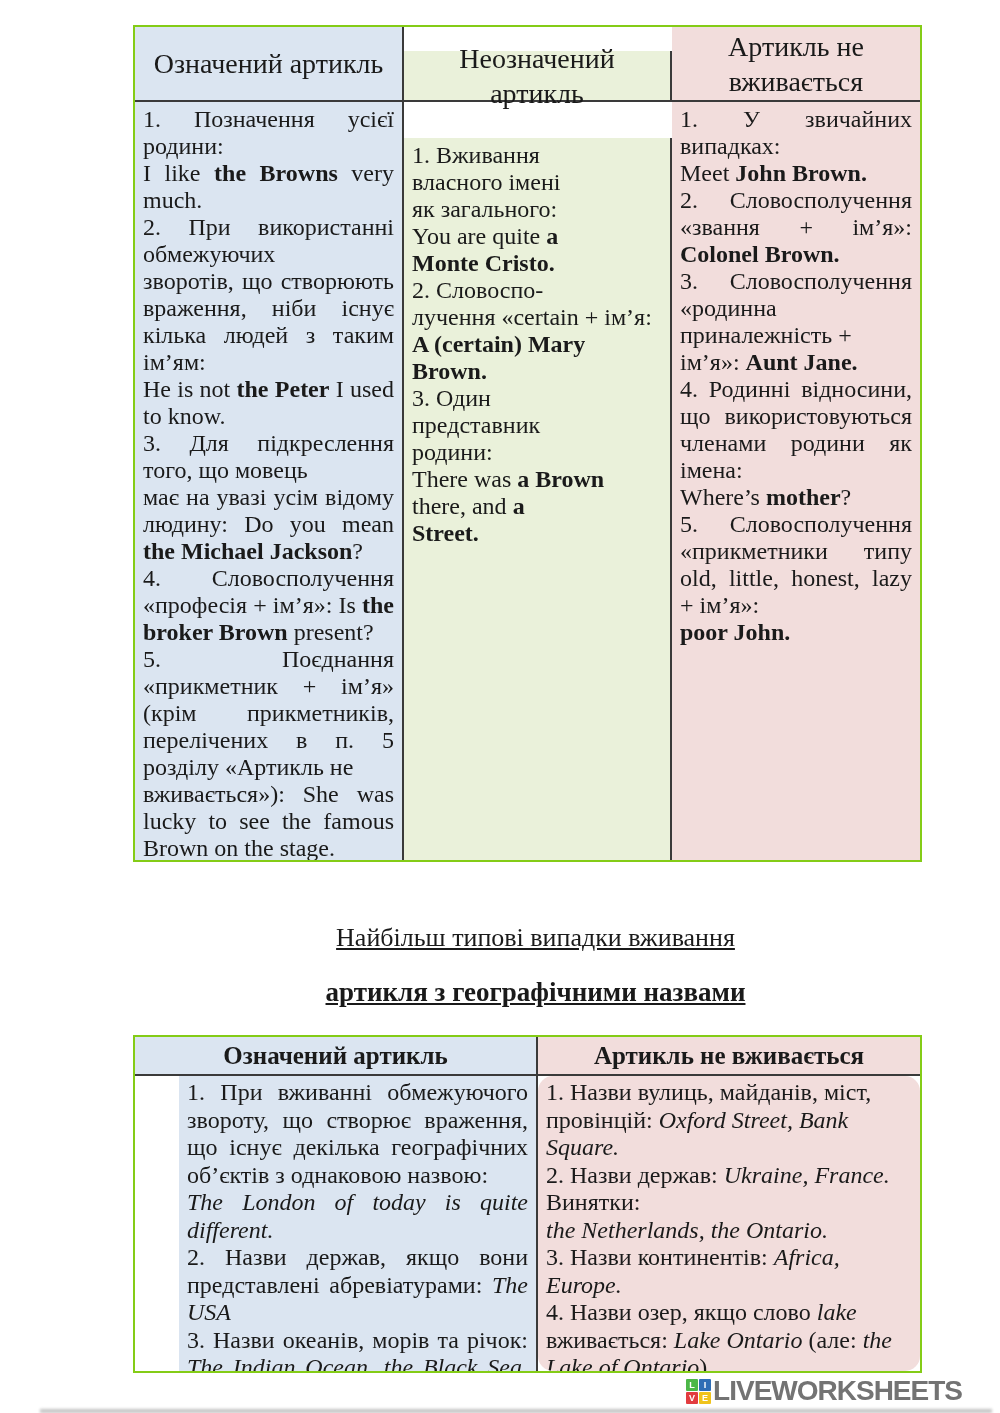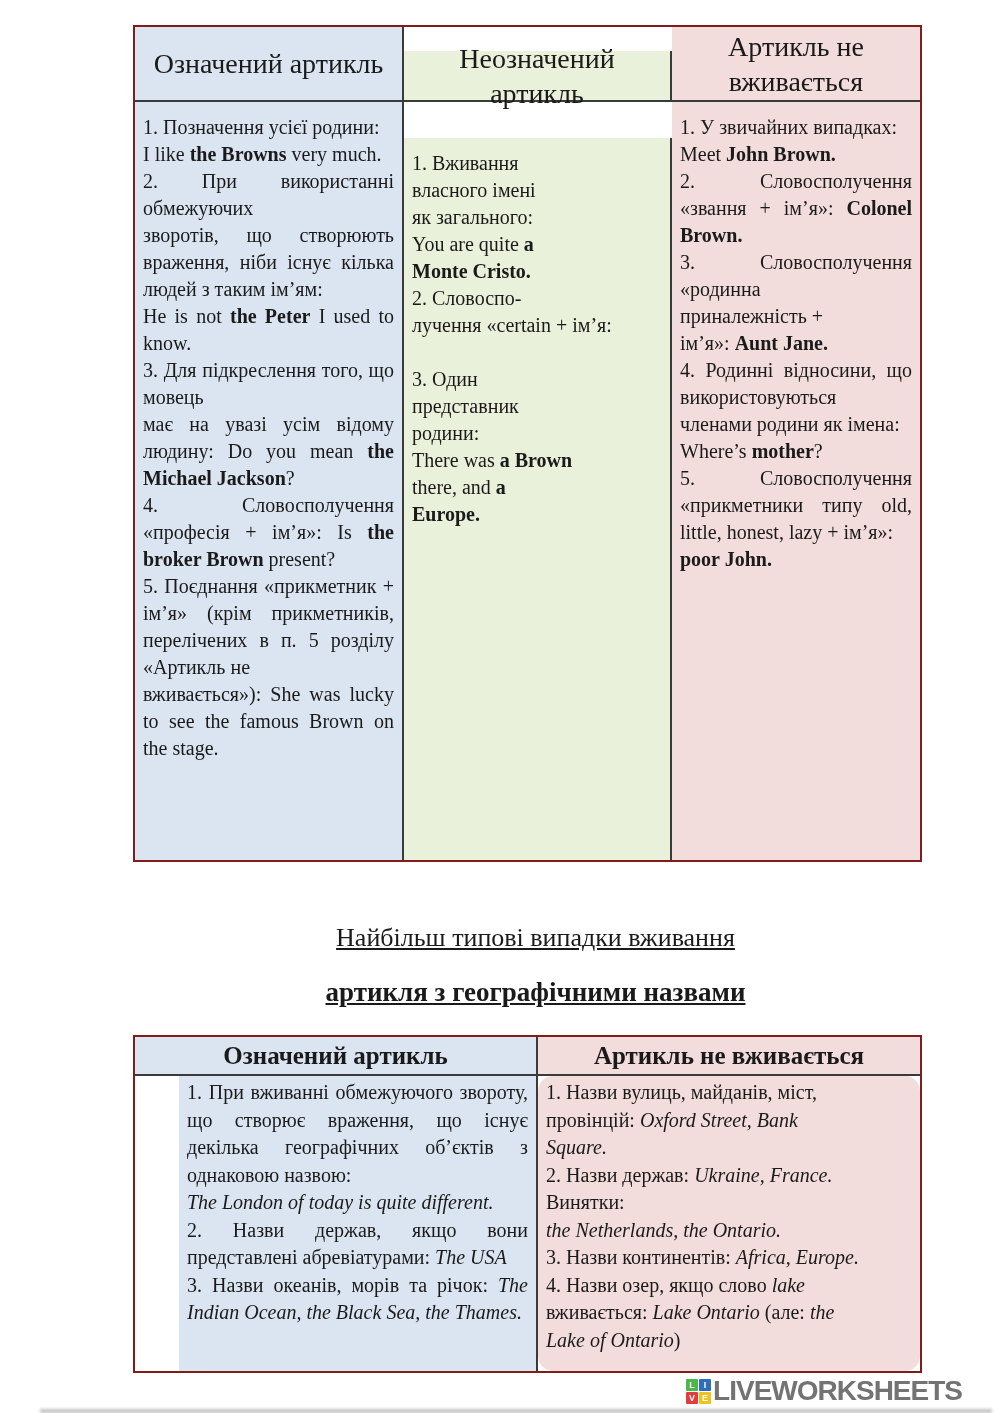--- a/index.html
+++ b/index.html
@@ -1,31 +1,31 @@
 <!DOCTYPE html>
 <html><head>
 <meta charset="utf-8">
 <style>
   html,body{margin:0;padding:0;}
   body{
     width:1000px;height:1413px;position:relative;background:#ffffff;
     font-family:"Liberation Serif", serif;color:#1a1a1a;overflow:hidden;
   }
   .tbl{position:absolute;left:133px;width:789px;box-sizing:border-box;
-       border:2px solid #7f1d1d;display:grid;}
+       border:2px solid #84cc16;display:grid;}
   
   .t1{top:25px;height:837px;grid-template-columns:269px 268px 1fr;grid-template-rows:75px 1fr;}
   .t1 .hcell{
     font-size:28px;line-height:35px;text-align:center;
     display:flex;align-items:center;justify-content:center;
     padding:0 14px;box-sizing:border-box;
     border-bottom:2px solid #3a3a3a;
   }
   .tbl .bcell{
-    font-size:20px;line-height:27px;padding:12px 8px 0 8px;box-sizing:border-box;
+    font-size:24px;line-height:27px;padding:4px 8px 0 8px;box-sizing:border-box;
     white-space:pre-wrap;text-align:justify;overflow:hidden;
   }
   .t1 > div{border-right:2px solid #3a3a3a;}
   .t1 > div:nth-child(3n){border-right:none;}
   
   .mid{position:absolute;left:133px;top:918px;width:805px;text-align:center;text-decoration:underline;}
   .mid .l1{font-size:26px;line-height:40px;font-weight:normal;}
   .mid .l2{font-size:27px;line-height:40px;font-weight:bold;margin-top:14px;}
   
   .t2{top:1035px;height:338px;grid-template-columns:403px 1fr;grid-template-rows:39px 1fr;}
@@ -70,27 +70,28 @@
 4. Словосполучення «професія + ім’я»: Is </span><span class="b">the broker Brown</span><span> present?
 5. Поєднання «прикметник + ім’я» (крім прикметників, перелічених в п. 5 розділу «Артикль не
 вживається»): She was lucky to see the famous Brown on the stage.</span></div>
   <div class="bcell" style="background-color: rgb(234, 241, 218); margin-top: 36px;"><span>1. Вживання
 власного імені
 як загального:
 You are quite </span><span class="b">a</span><span>
 </span><span class="b">Monte Cristo.</span><span>
 2. Словоспо-
 лучення «certain + ім’я:
-</span><span>
+</span><span class="b">A (certain) Mary
+Brown.</span><span>
 3. Один
 представник
 родини:
 There was </span><span class="b">a Brown</span><span>
 there, and </span><span class="b">a</span><span>
-</span><span class="b">Europe.</span></div>
+</span><span class="b">Street.</span></div>
   <div class="bcell" style="background-color: rgb(242, 221, 220);"><span>1. У звичайних випадках:
 Meet </span><span class="b">John Brown.</span><span>
 2. Словосполучення «звання + ім’я»: </span><span class="b">Colonel Brown.</span><span>
 3. Словосполучення «родинна
 приналежність +
 ім’я»: </span><span class="b">Aunt Jane.</span><span>
 4. Родинні відносини, що використовуються членами родини як імена:
 Where’s </span><span class="b">mother</span><span>?
 5. Словосполучення «прикметники типу old, little, honest, lazy + ім’я»:
 </span><span class="b">poor John.</span></div>

